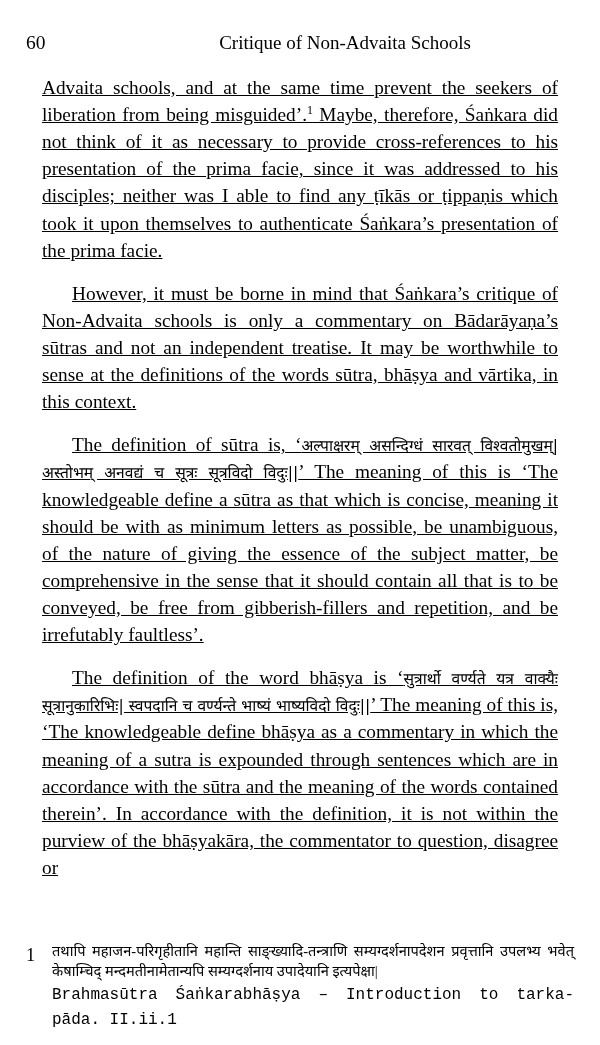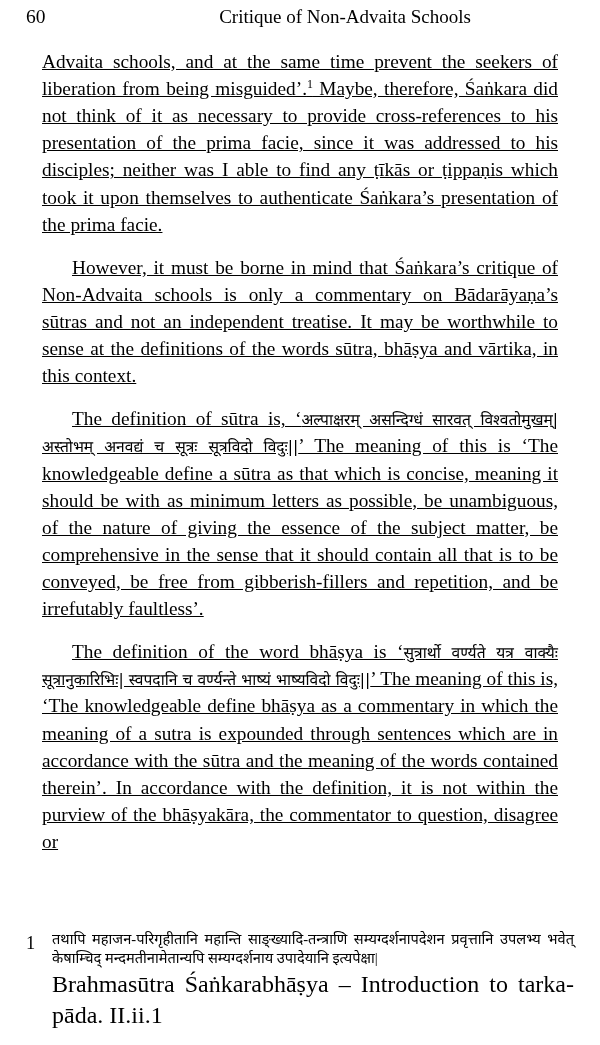--- a/index.html
+++ b/index.html
@@ -12,21 +12,21 @@
     height: 1045px;
     font-family: "Liberation Serif", serif;
     color: #000000;
     overflow: hidden;
   }
   .page {
     position: relative;
     width: 600px;
     height: 1045px;
     box-sizing: border-box;
-    padding: 6px 26px 10px 26px;
+    padding: 32px 26px 10px 26px;
   }
   .header {
     display: flex;
     align-items: baseline;
     font-size: 19px;
     margin-bottom: 18px;
     height: 24px;
   }
   .folio {
     width: 120px;
@@ -84,22 +84,22 @@
     text-align: justify;
   }
   .fn-dev {
     font-family: Liberation Serif, serif;
     font-size: 14.6px;
     line-height: 1.34;
     display: block;
     text-align: justify;
   }
   .fn-lat {
-    font-family: Liberation Serif, serif;
-    font-size: 24px;
+    font-family: Liberation Mono, monospace;
+    font-size: 16px;
     line-height: 1.3;
   }
 </style>
 </head>
 <body>
 
 <div class="page">
 
   <div class="header">
     <div class="folio">60</div>

